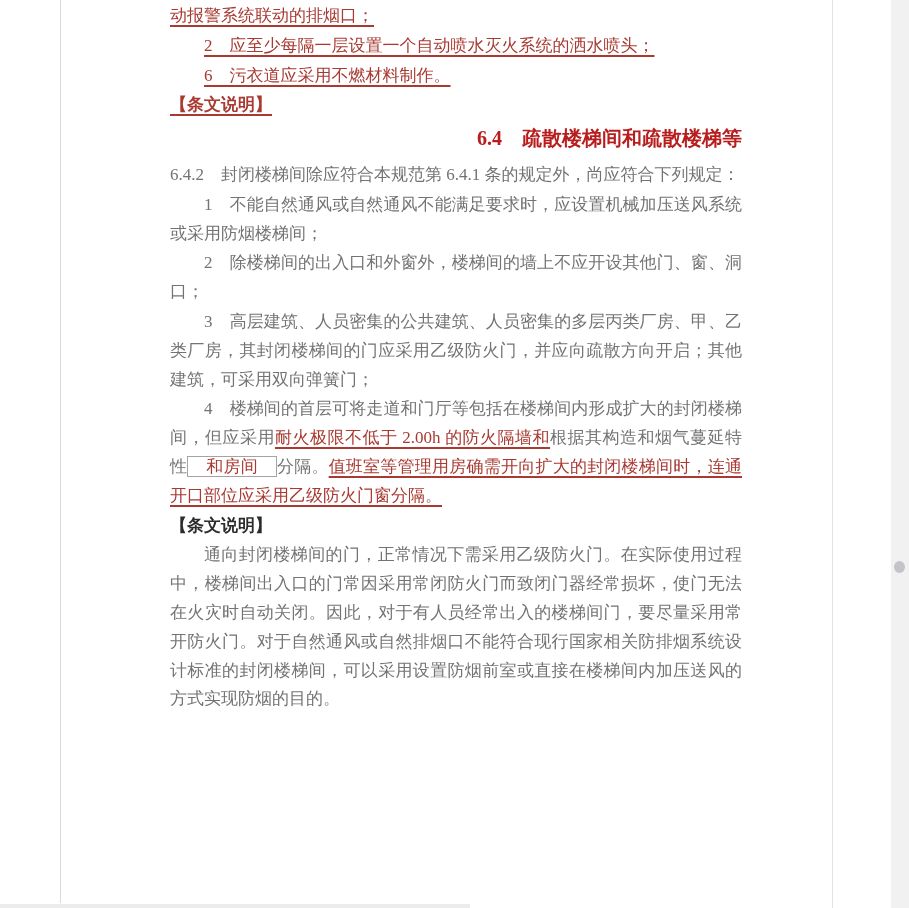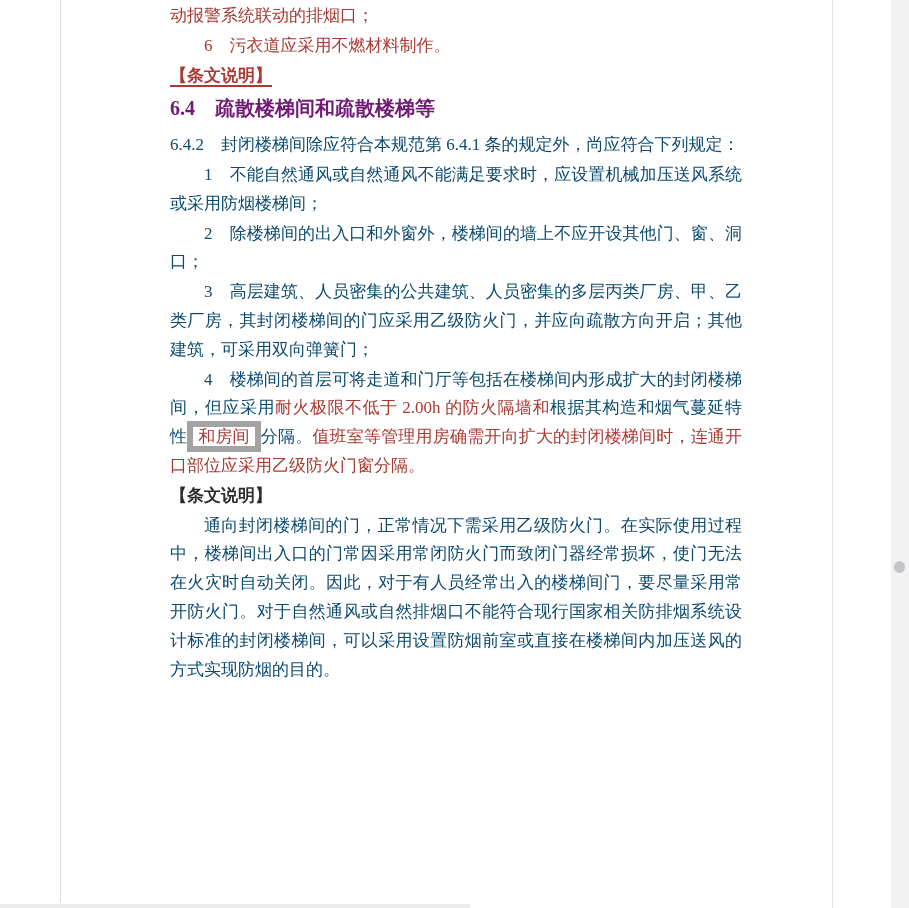--- a/index.html
+++ b/index.html
@@ -40,57 +40,59 @@
   
   #doc-content {
     position: absolute; left: 170px; top: 2px; width: 572px;
     font-size: 17px; line-height: 28.8px;
     color: #353535;
     text-align: justify;
   }
   #doc-content p { margin: 0 0 1px 0; }
   #doc-content p.indent { text-indent: 2em; }
   #doc-content p.heading {
-    text-align: left; text-indent: 0;
+    text-align: right; text-indent: 0;
     font-weight: bold; font-size: 20px;
-    color: #701a75;
+    color: #b91c1c;
     margin: 4px 0 8px 0;
   }
-  .seg.black      { color: #0c4a6e; }
+  .seg.black      { color: #737373; }
   .seg.black-bold { color: #2c2c2c; font-weight: bold; }
   .seg.red-u {
     color: var(--red, #a83a32);
+    text-decoration: underline;
     text-decoration-thickness: 1.5px;
     text-underline-offset: 4px;
   }
   .seg.red-u-bold {
     color: var(--red, #a83a32);
     font-weight: bold;
     text-decoration: underline;
     text-decoration-thickness: 1.5px;
     text-underline-offset: 4px;
   }
   .seg.red-box {
     color: var(--red, #a83a32);
-    border: 6px solid #a3a3a3;
-    padding: 0 5px;
+    border: 1px solid #a3a3a3;
+    padding: 0 18px;
   }
   .seg.bold { font-weight: bold; }
 </style>
 </head>
 <body>
 
 <div id="viewport">
 
   <div class="page-edge-left"></div>
   <div class="page-edge-right"></div>
   <div class="page-edge-bottom"></div>
 
   <div id="doc-content">
       <p><span class="seg red-u">动报警系统联动的排烟口；</span></p>
+      <p class="indent"><span class="seg red-u">2　应至少每隔一层设置一个自动喷水灭火系统的洒水喷头；</span></p>
       <p class="indent"><span class="seg red-u">6　污衣道应采用不燃材料制作。</span></p>
       <p><span class="seg red-u-bold">【条文说明】</span></p>
       <p class="heading"><span class="seg bold">6.4　疏散楼梯间和疏散楼梯等</span></p>
       <p><span class="seg black">6.4.2　封闭楼梯间除应符合本规范第 6.4.1 条的规定外，尚应符合下列规定：</span></p>
       <p class="indent"><span class="seg black">1　不能自然通风或自然通风不能满足要求时，应设置机械加压送风系统或采用防烟楼梯间；</span></p>
       <p class="indent"><span class="seg black">2　除楼梯间的出入口和外窗外，楼梯间的墙上不应开设其他门、窗、洞口；</span></p>
       <p class="indent"><span class="seg black">3　高层建筑、人员密集的公共建筑、人员密集的多层丙类厂房、甲、乙类厂房，其封闭楼梯间的门应采用乙级防火门，并应向疏散方向开启；其他建筑，可采用双向弹簧门；</span></p>
       <p class="indent"><span class="seg black">4　楼梯间的首层可将走道和门厅等包括在楼梯间内形成扩大的封闭楼梯间，但应采用</span><span class="seg red-u">耐火极限不低于 2.00h 的防火隔墙和</span><span class="seg black">根据其构造和烟气蔓延特性</span><span class="seg red-box">和房间</span><span class="seg black">分隔。</span><span class="seg red-u">值班室等管理用房确需开向扩大的封闭楼梯间时，连通开口部位应采用乙级防火门窗分隔。</span></p>
       <p><span class="seg black-bold">【条文说明】</span></p>
       <p class="indent"><span class="seg black">通向封闭楼梯间的门，正常情况下需采用乙级防火门。在实际使用过程中，楼梯间出入口的门常因采用常闭防火门而致闭门器经常损坏，使门无法在火灾时自动关闭。因此，对于有人员经常出入的楼梯间门，要尽量采用常开防火门。对于自然通风或自然排烟口不能符合现行国家相关防排烟系统设计标准的封闭楼梯间，可以采用设置防烟前室或直接在楼梯间内加压送风的方式实现防烟的目的。</span></p>

